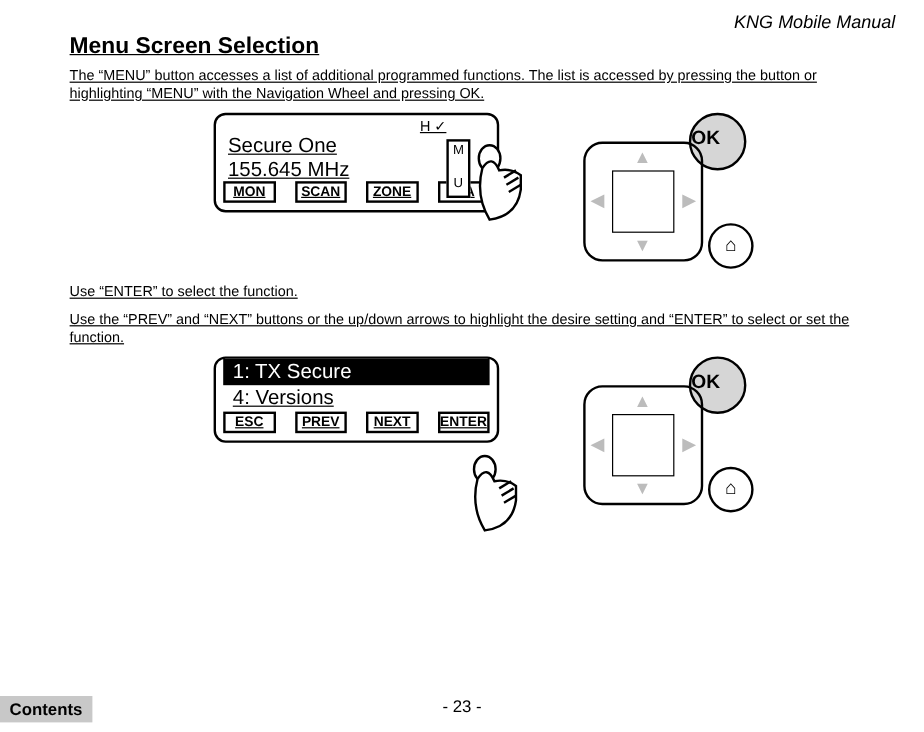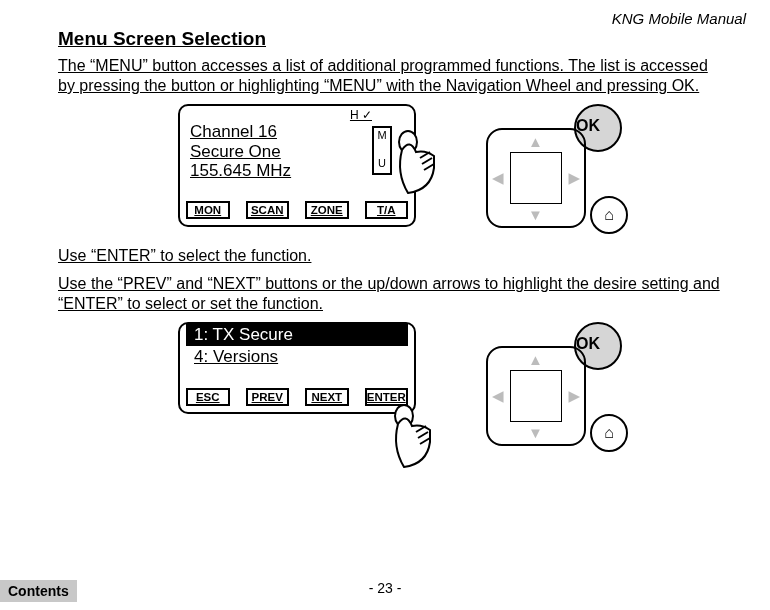--- a/index.html
+++ b/index.html
@@ -21,21 +21,21 @@
   }
   .content {
     padding: 28px 48px 0 58px;
     text-decoration: underline;
   }
   h2 {
     font-size: 19px;
     margin: 0 0 6px 0;
   }
   p.body {
-    font-size: 16px;
+    font-size: 12px;
     line-height: 1.25;
     margin: 4px 0 8px 0;
   }
   .fig-row {
     display: flex;
     align-items: flex-start;
     gap: 70px;
     margin: 4px 0 12px 120px;
   }
   .radio-screen {
@@ -65,21 +65,21 @@
     border: 2px solid #000;
     text-align: center;
     font-size: 11px;
     line-height: 1.1;
     padding-top: 1px;
     background: #fff;
   }
   .soft-row {
     display: flex;
     gap: 16px;
-    margin-top: 20px;
+    margin-top: 0;
   }
   .softkey {
     flex: 1;
     text-align: center;
     font-size: 11.5px;
     font-weight: bold;
     border: 2px solid #000;
     padding: 1px 0;
   }
   .menu-list .item {
@@ -177,21 +177,20 @@
 <div class="header-right">KNG Mobile Manual</div>
 
 <div class="content">
   <h2>Menu Screen Selection</h2>
 
   <p class="body">The “MENU” button accesses a list of additional programmed functions. The list is accessed by pressing the button or highlighting “MENU” with the Navigation Wheel and pressing OK.</p>
 
   <div class="fig-row">
     <div class="radio-screen">
       <div class="lcd-top">H      ✓</div>
-      <div class="lcd-line">Channel 16</div>
       <div class="lcd-line">Secure One</div>
       <div class="lcd-line">155.645 MHz</div>
       <div class="menu-chip">
         <div>M</div>
         <div style="height:16px"></div>
         <div>U</div>
       </div>
       <div class="soft-row">
         <div class="softkey">MON</div>
         <div class="softkey">SCAN</div>

